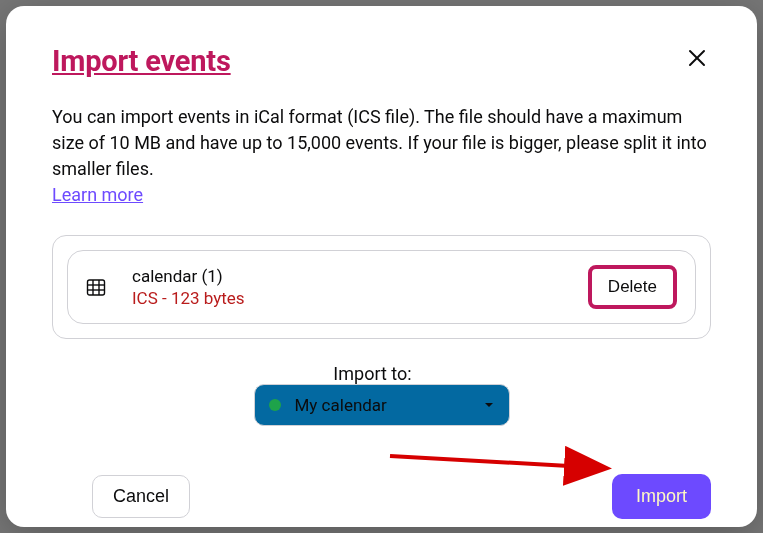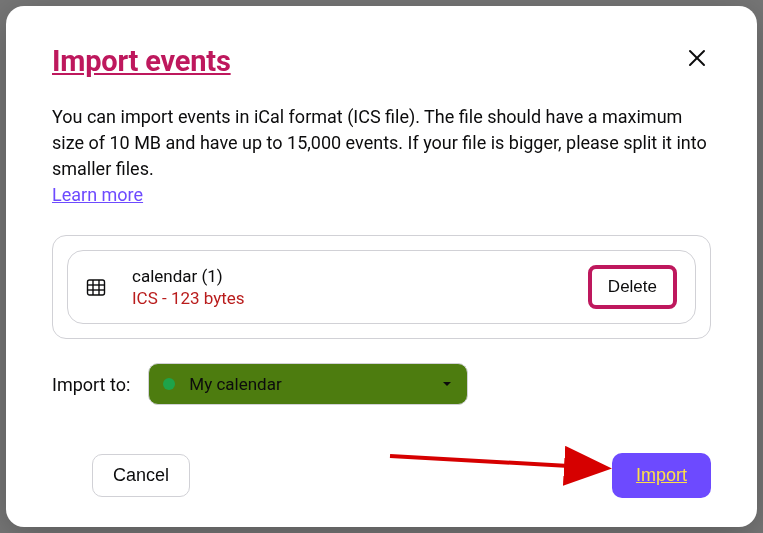--- a/index.html
+++ b/index.html
@@ -90,35 +90,36 @@
     border-radius: 8px;
     padding: 8px 16px;
     font-size: 17px;
     color: #0c0c0d;
     cursor: pointer;
   }
   .import-row {
     display: flex;
     align-items: center;
     margin-top: 24px;
+    flex-direction: column;
   }
   .import-label {
     font-size: 18px;
     color: #0c0c0d;
     margin-right: 18px;
   }
   .select {
     border: 1px solid #d1d1d6;
     border-radius: 10px;
     padding: 10px 14px;
     display: flex;
     align-items: center;
-    width: 320px;
-    cursor: pointer;
-    background: #4d7c0f;
+    width: 256px;
+    cursor: pointer;
+    background: #0369a1;
   }
   .cal-dot {
     width: 12px; height: 12px;
     border-radius: 50%;
     background: #1ea34a;
     margin-right: 14px;
   }
   .select-text {
     font-size: 17px;
     color: #0c0c0d;
@@ -139,23 +140,22 @@
     font-size: 18px;
     color: #0c0c0d;
     cursor: pointer;
   }
   .import-btn {
     background: #6d4aff;
     border: none;
     border-radius: 10px;
     padding: 12px 24px;
     font-size: 18px;
-    color: #fde047;
-    cursor: pointer;
-    text-decoration: underline;
+    color: #fef9c3;
+    cursor: pointer;
   }
   .arrow-overlay {
     position: absolute;
     pointer-events: none;
   }
 </style>
 </head>
 <body>
 
 <div class="backdrop"></div>

